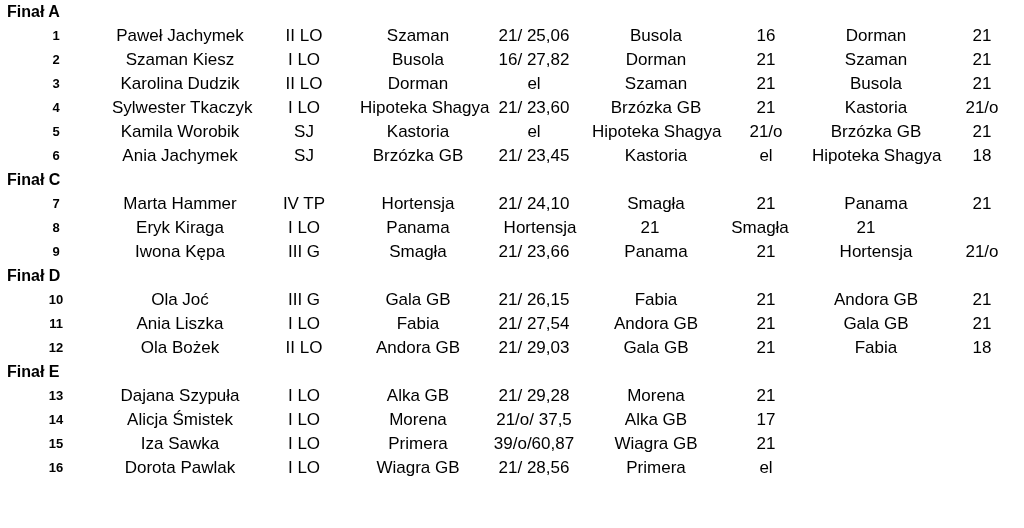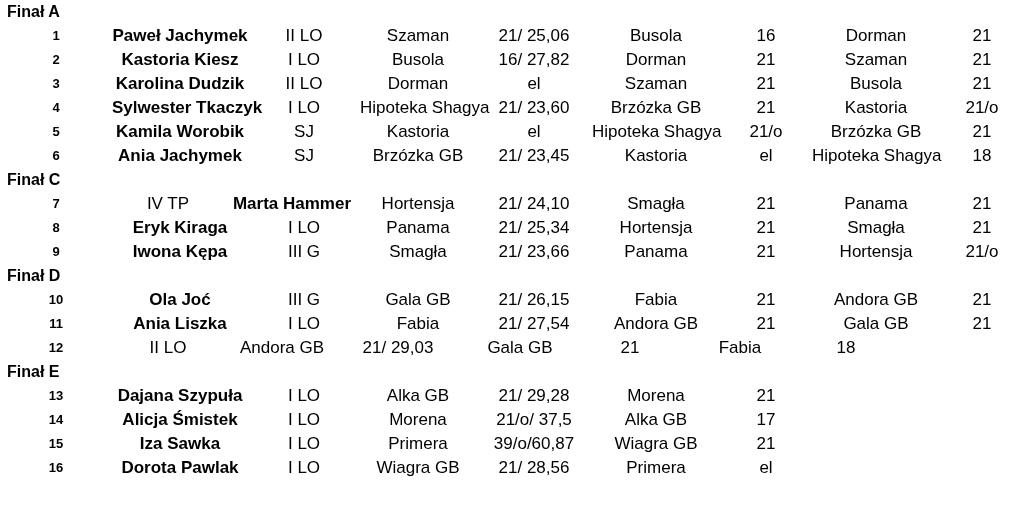--- a/index.html
+++ b/index.html
@@ -33,21 +33,21 @@
     height: 24px;
     line-height: 24px;
   }
   .cell {
     text-align: center;
     font-size: 17px;
     white-space: nowrap;
     flex: none;
   }
   .c-num   { width: 112px; font-weight: bold; font-size: 13px; }
-  .c-name  { width: 136px; font-weight: bold; }
+  .c-name  { width: 136px; font-weight: normal; }
   .c-class { width: 112px; }
   .c-h1    { width: 116px; }
   .c-s1    { width: 116px; }
   .c-h2    { width: 128px; }
   .c-s2    { width: 92px;  }
   .c-h3    { width: 128px; }
   .c-s3    { width: 84px;  }
 </style>
 </head>
 <body style="background: rgb(255, 255, 255); color: rgb(0, 0, 0);">
@@ -62,21 +62,21 @@
     <div class="cell c-h1">Szaman</div>
     <div class="cell c-s1">21/ 25,06</div>
     <div class="cell c-h2">Busola</div>
     <div class="cell c-s2">16</div>
     <div class="cell c-h3">Dorman</div>
     <div class="cell c-s3">21</div>
   </div>
 
   <div class="row">
     <div class="cell c-num">2</div>
-    <div class="cell c-name">Kastoria Kiesz</div>
+    <div class="cell c-name">Szaman Kiesz</div>
     <div class="cell c-class">I LO</div>
     <div class="cell c-h1">Busola</div>
     <div class="cell c-s1">16/ 27,82</div>
     <div class="cell c-h2">Dorman</div>
     <div class="cell c-s2">21</div>
     <div class="cell c-h3">Szaman</div>
     <div class="cell c-s3">21</div>
   </div>
 
   <div class="row">
@@ -125,36 +125,35 @@
     <div class="cell c-h2">Kastoria</div>
     <div class="cell c-s2">el</div>
     <div class="cell c-h3">Hipoteka Shagya</div>
     <div class="cell c-s3">18</div>
   </div>
 
   <div class="line section-header">Finał C</div>
 
   <div class="row">
     <div class="cell c-num">7</div>
+    <div class="cell c-name">Marta Hammer</div>
     <div class="cell c-class">IV TP</div>
-    <div class="cell c-name">Marta Hammer</div>
     <div class="cell c-h1">Hortensja</div>
     <div class="cell c-s1">21/ 24,10</div>
     <div class="cell c-h2">Smagła</div>
     <div class="cell c-s2">21</div>
     <div class="cell c-h3">Panama</div>
     <div class="cell c-s3">21</div>
   </div>
 
   <div class="row">
     <div class="cell c-num">8</div>
     <div class="cell c-name">Eryk Kiraga</div>
     <div class="cell c-class">I LO</div>
     <div class="cell c-h1">Panama</div>
-    <div class="cell c-s1">21/ 25,34</div>
     <div class="cell c-h2">Hortensja</div>
     <div class="cell c-s2">21</div>
     <div class="cell c-h3">Smagła</div>
     <div class="cell c-s3">21</div>
   </div>
 
   <div class="row">
     <div class="cell c-num">9</div>
     <div class="cell c-name">Iwona Kępa</div>
     <div class="cell c-class">III G</div>
@@ -187,20 +186,21 @@
     <div class="cell c-h1">Fabia</div>
     <div class="cell c-s1">21/ 27,54</div>
     <div class="cell c-h2">Andora GB</div>
     <div class="cell c-s2">21</div>
     <div class="cell c-h3">Gala GB</div>
     <div class="cell c-s3">21</div>
   </div>
 
   <div class="row">
     <div class="cell c-num">12</div>
+    <div class="cell c-name">Ola Bożek</div>
     <div class="cell c-class">II LO</div>
     <div class="cell c-h1">Andora GB</div>
     <div class="cell c-s1">21/ 29,03</div>
     <div class="cell c-h2">Gala GB</div>
     <div class="cell c-s2">21</div>
     <div class="cell c-h3">Fabia</div>
     <div class="cell c-s3">18</div>
   </div>
 
   <div class="line section-header">Finał E</div>

